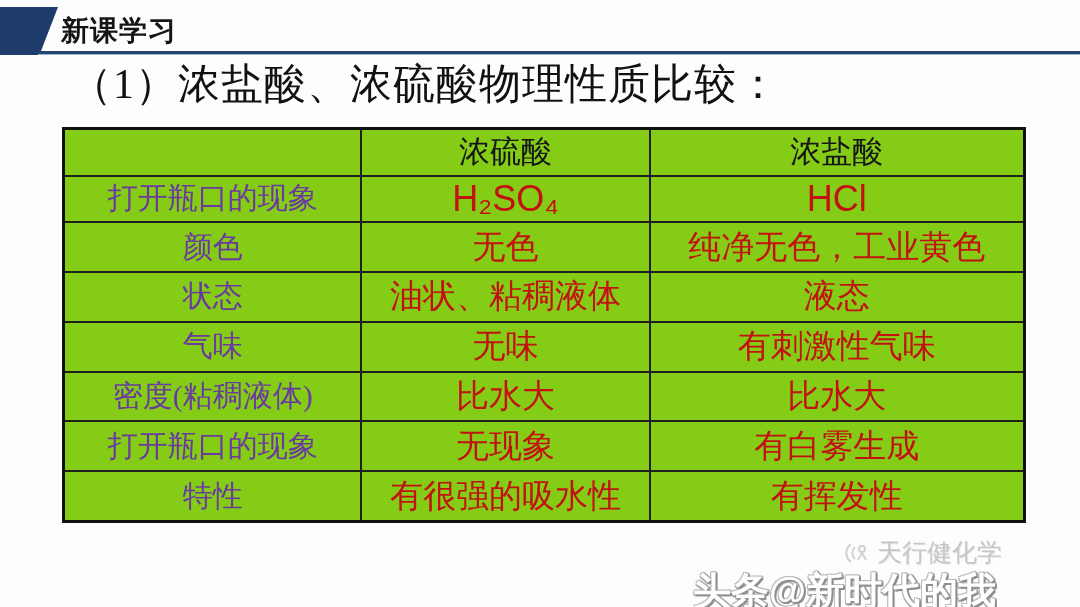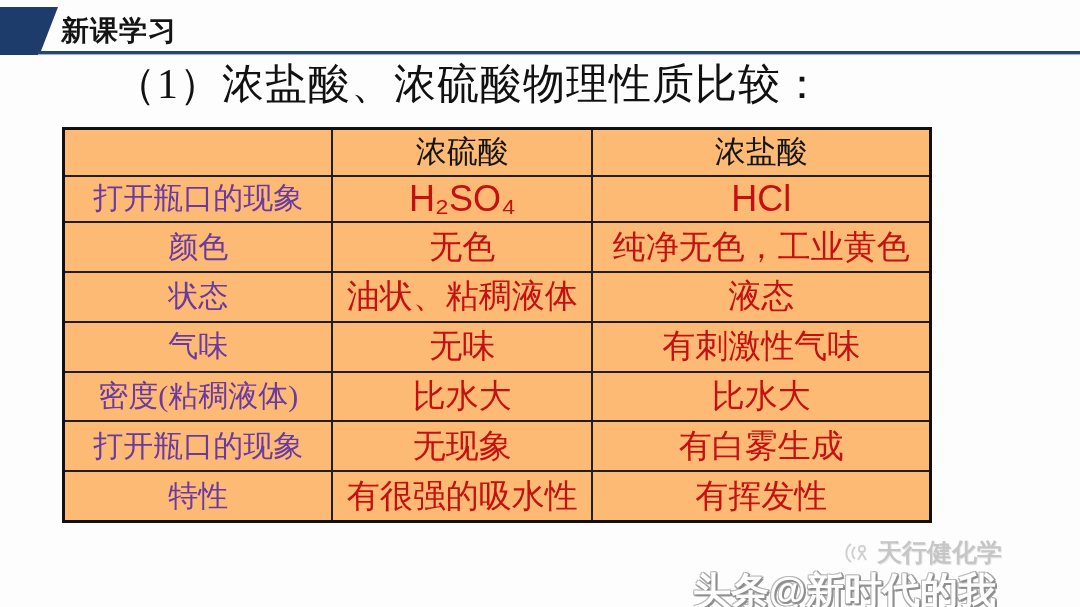--- a/index.html
+++ b/index.html
@@ -19,44 +19,43 @@
     font-family:"Liberation Sans","DejaVu Sans",sans-serif;
     font-weight:bold;font-size:28px;color:#141414;letter-spacing:1px;
   }
   .header-rule{
     position:absolute;left:38px;top:51px;right:0;height:3px;
     background:#24466f;border-bottom:1px solid #9db4d4;
   }
   
   .slide-title{
     position:absolute;left:70px;top:56px;
-    font-size:42px;color:#111;letter-spacing:1px;white-space:nowrap;margin-left:44px;
+    font-size:42px;color:#111;letter-spacing:1px;white-space:nowrap;
   }
   
   .acid-table{
-    position:absolute;left:62px;top:127px;width:870px;height:396px;
-    border-collapse:collapse;table-layout:fixed;background:#fdba74;
+    position:absolute;left:62px;top:127px;width:964px;height:396px;
+    border-collapse:collapse;table-layout:fixed;background:#84cc16;
   }
   .acid-table td{
     border:2px solid #1f1f1f;text-align:center;vertical-align:middle;
     padding:0 4px;overflow:hidden;white-space:nowrap;
   }
   .acid-table{border:3px solid #111;}
   td.hdr{font-size:31px;color:#161616;}
   td.lbl{font-size:30px;color:#6b3aa0;}
   td.val{font-size:33px;font-weight:normal;color:#c31111;}
   td.formula{font-family:"Liberation Sans","DejaVu Sans",sans-serif;font-size:36px;}
   
   .brand-watermark{
     position:absolute;left:845px;top:536px;display:flex;align-items:center;gap:6px;
     color:#c6c6c6;font-size:25px;white-space:nowrap;
     font-family:"Liberation Sans","DejaVu Sans",sans-serif;
     text-shadow:1px 1px 0 #e9e9e9;
     z-index:1;
-    font-weight:bold;
   }
   .platform-watermark{
     position:absolute;left:693px;top:566px;
     font-family:"Liberation Sans","DejaVu Sans",sans-serif;
     font-weight:bold;font-size:38px;color:#ffffff;white-space:nowrap;
     text-shadow:
       2px 2px 0 #8f8f8f,-1px -1px 0 #bdbdbd,
       1px -1px 0 #a9a9a9,-1px 1px 0 #a9a9a9,
       2px 0 0 #9a9a9a,0 2px 0 #9a9a9a;
     z-index:2;

